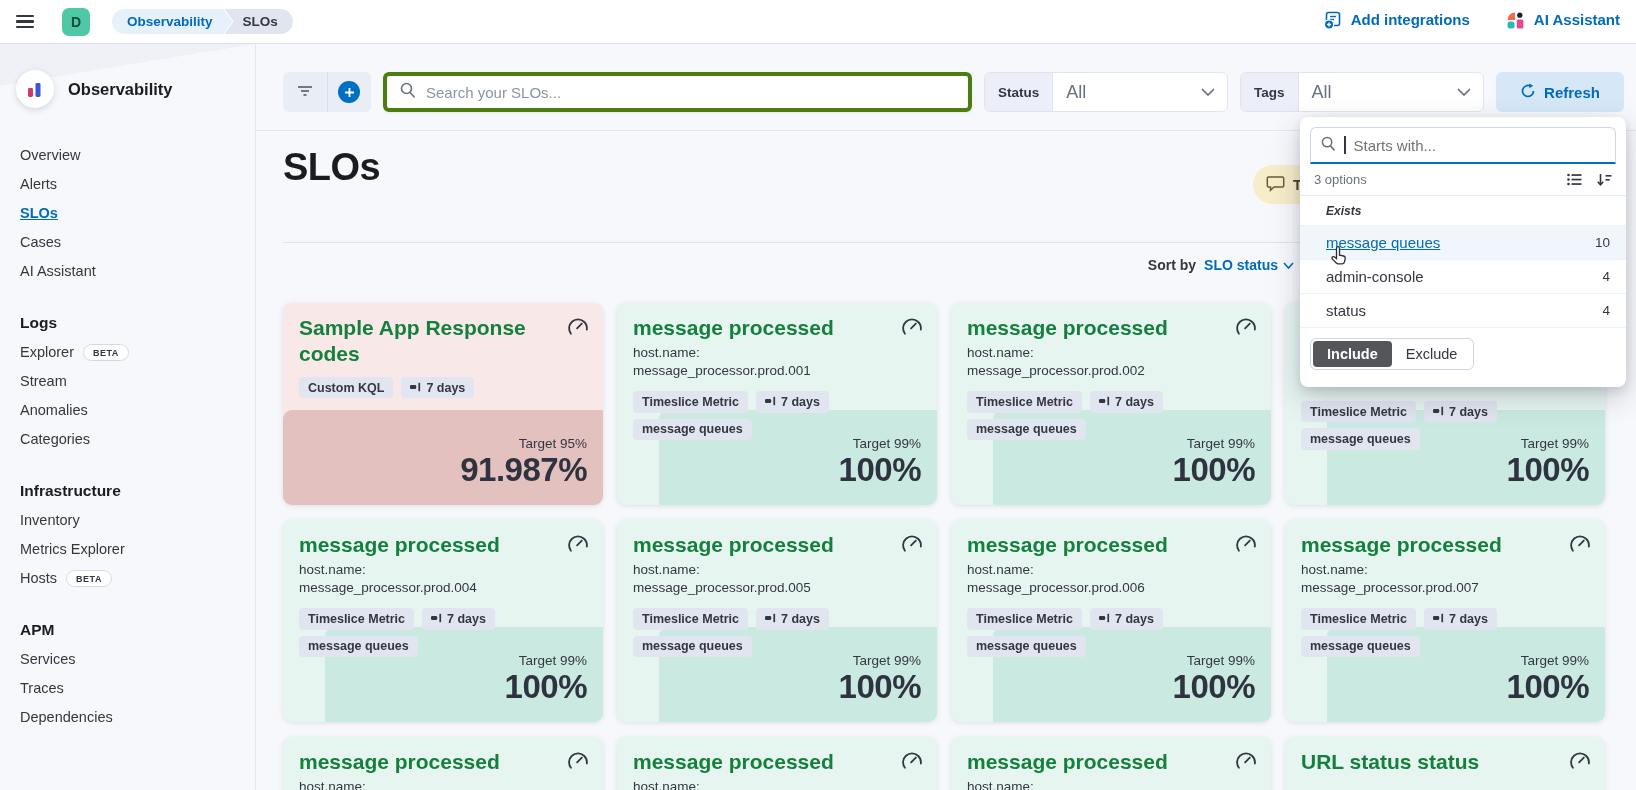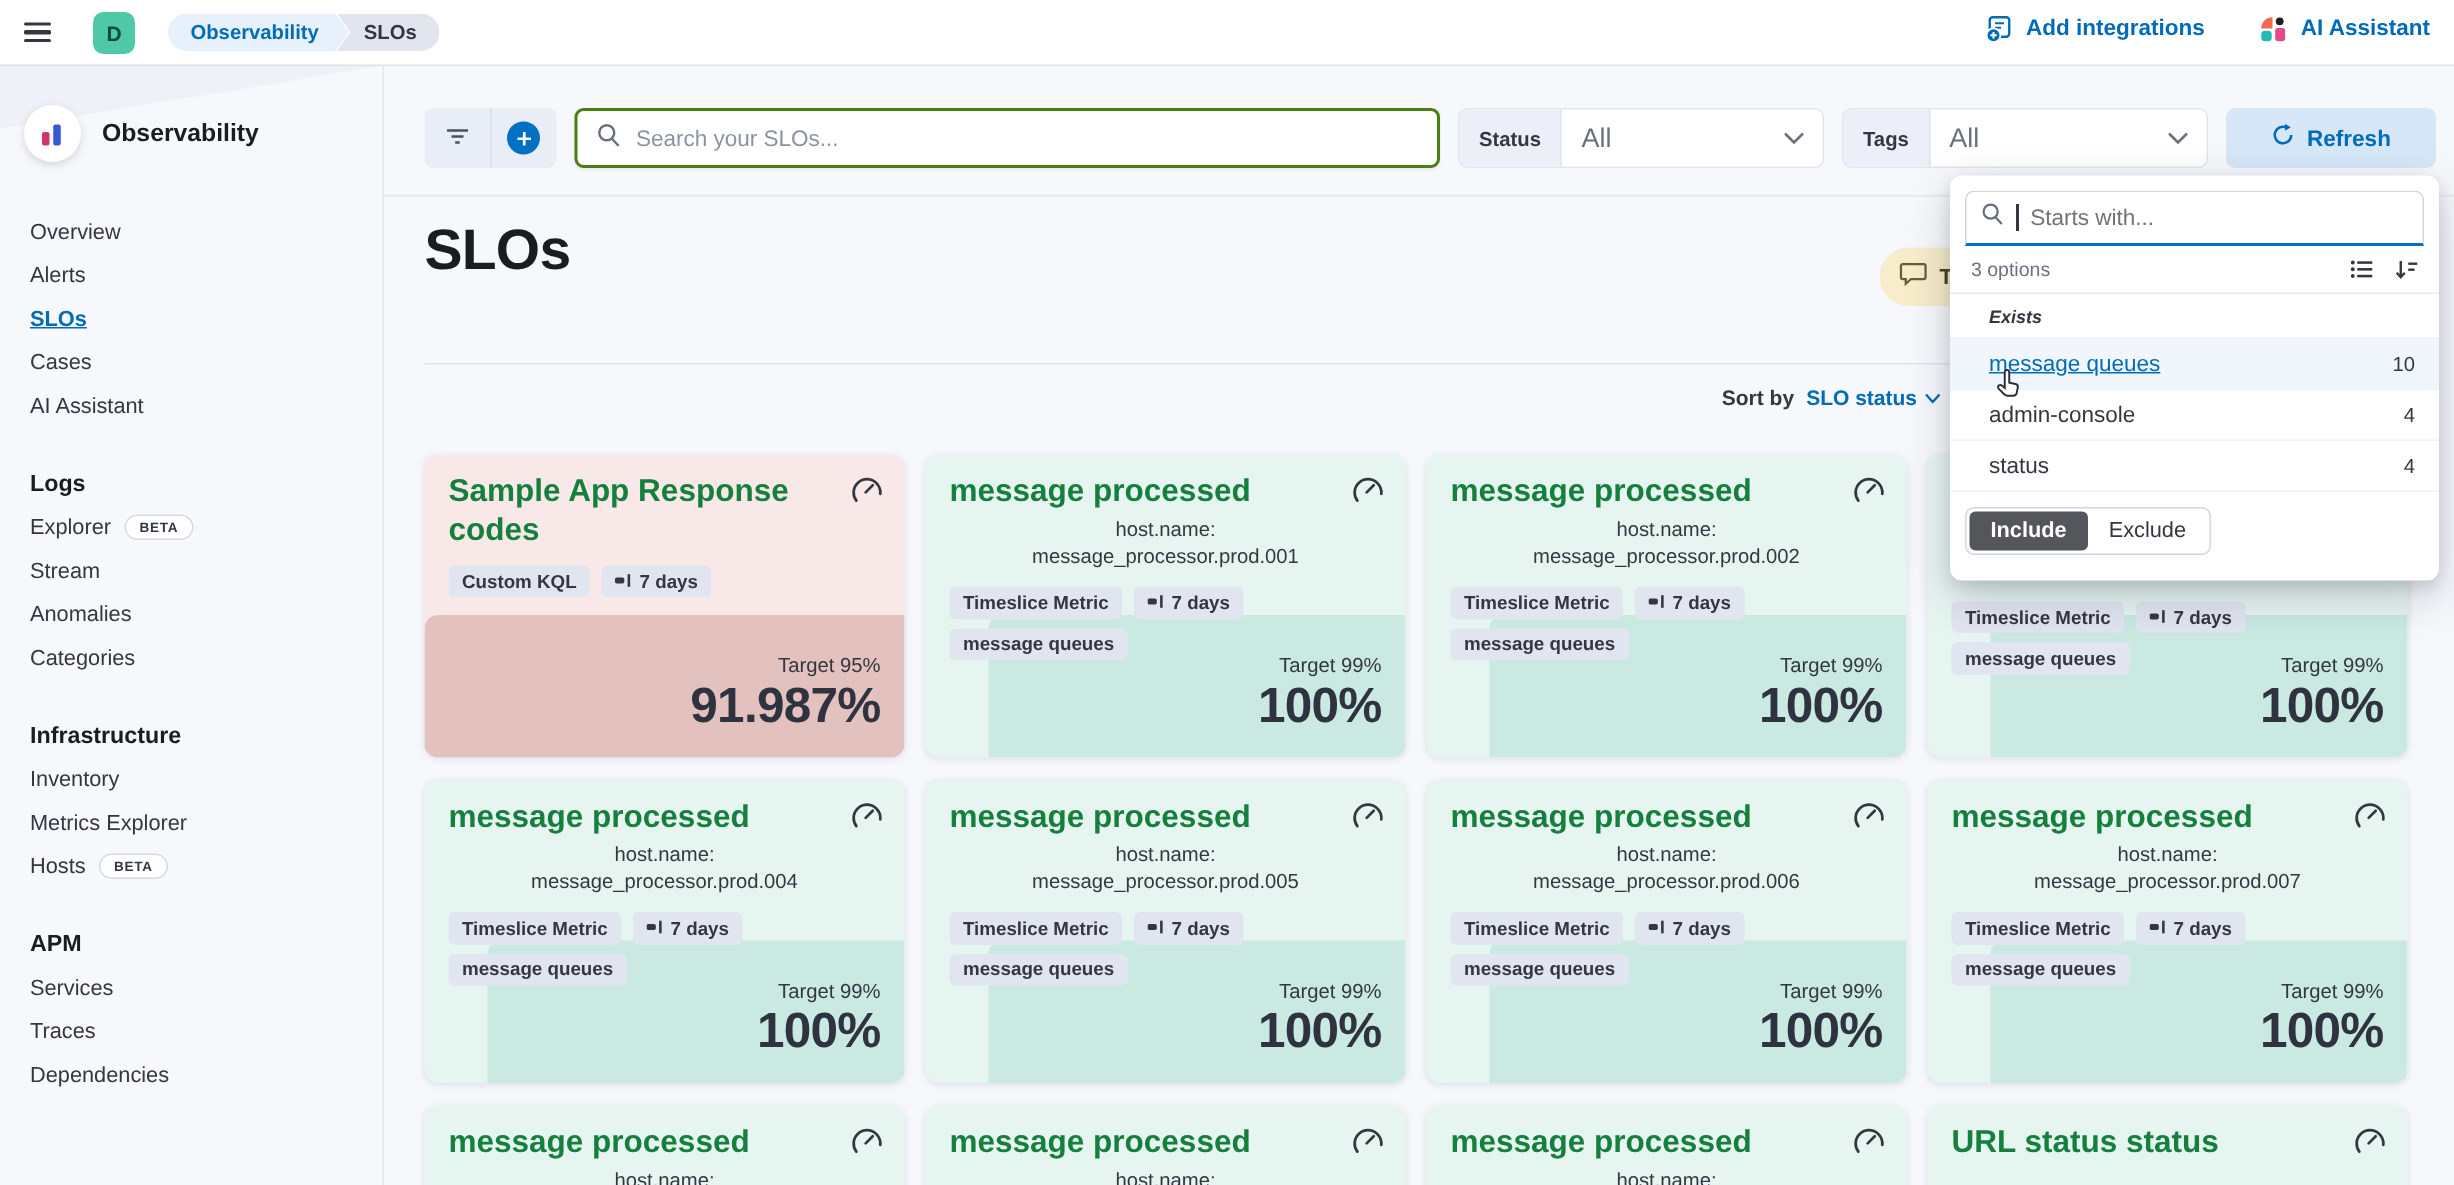--- a/index.html
+++ b/index.html
@@ -37,48 +37,48 @@
   .nav-section-title { padding:6px 0 5px 20px; font-size:15.5px; font-weight:700; color:#1a1c21; }
   .beta { margin-left:9px; font-size:9px; font-weight:700; letter-spacing:.5px; padding:2.5px 9px; border:1px solid #d3dae6; border-radius:10px; background:#fff; color:#343741; position:relative; top:-1px; }
 
   
   .main { position:relative; flex:1; background:#f7f8fc; }
   .toolbar { position:absolute; left:27px; right:12px; top:28px; height:40px; display:flex; gap:12px; }
   .btn-group { width:88px; flex:none; display:flex; background:#e9edf5; border-radius:6px; overflow:hidden; }
   .btn-cell { flex:1; display:grid; place-items:center; cursor:pointer; background:none; border:0; }
   .btn-cell + .btn-cell { border-left:1px solid #d9deea; }
   .plus-circle { width:22px; height:22px; border-radius:50%; background:#0071c2; display:grid; place-items:center; }
-  .search { flex:1; display:flex; align-items:center; gap:10px; background:#fff; border:2px solid #4d7c0f; border-radius:6px; padding:0 13px; box-shadow:0 1px 2px rgba(152,162,179,.18); }
+  .search { flex:1; display:flex; align-items:center; gap:10px; background:#fff; border:4px solid #4d7c0f; border-radius:6px; padding:0 13px; box-shadow:0 1px 2px rgba(152,162,179,.18); }
   .search input { border:0; outline:0; flex:1; font-size:15px; color:#343741; font-family:inherit; background:transparent; }
   .search input::placeholder { color:#8b93a3; }
   .select { width:244px; flex:none; display:flex; align-items:stretch; background:#fff; border:1px solid #e0e4ee; border-radius:6px; overflow:hidden; cursor:pointer; }
   .prepend { background:#eceff7; padding:0 13px; display:flex; align-items:center; font-size:13.5px; font-weight:700; color:#343741; border-right:1px solid #e0e4ee; }
   .sel-val { flex:1; display:flex; align-items:center; padding:0 13px; font-size:18px; color:#69707d; }
   .sel-chev { display:flex; align-items:center; padding-right:12px; }
-  .refresh { width:140px; flex:none; background:#d6e7f7; border:0; border-radius:6px; display:flex; align-items:center; justify-content:center; gap:8px; color:#006bb8; font-weight:600; font-size:15px; cursor:pointer; }
+  .refresh { width:128px; flex:none; background:#d6e7f7; border:0; border-radius:6px; display:flex; align-items:center; justify-content:center; gap:8px; color:#006bb8; font-weight:600; font-size:15px; cursor:pointer; }
 
   .rule1 { position:absolute; top:86px; left:0; right:0; border-top:1px solid #e4e7f0; }
   .page-title { position:absolute; top:102px; left:27px; font-size:38px; font-weight:700; color:#1a1c21; letter-spacing:-.5px; }
   .rule2 { position:absolute; top:198px; left:27px; right:28px; border-top:1px solid #dfe3ee; }
   .sort-row { position:absolute; top:213px; right:342px; display:flex; align-items:center; gap:8px; font-size:14px; }
   .sort-label { font-weight:700; color:#343741; }
   .sort-link { display:flex; align-items:center; gap:5px; color:#006bb8; font-weight:600; text-decoration:none; cursor:pointer; }
 
   
   .grid { position:absolute; top:259px; left:27px; display:grid; grid-template-columns:repeat(4,320px); gap:15px 14px; grid-auto-rows:202px; }
   .card { position:relative; border-radius:9px; padding:12px 16px; overflow:hidden; box-shadow:0 1px 5px rgba(45,60,90,.13); cursor:pointer; }
   .card.success { background:#e7f5f1; }
   .card.danger  { background:#f8e9e8; }
   .fill { position:absolute; top:107px; bottom:0; right:0; border-top-left-radius:9px; }
   .success .fill { background:#c9e9e1; }
   .danger  .fill { background:#e3c1bf; }
   .card-head { position:relative; z-index:2; }
   .card.occluded .card-head { height:75px; }
   .card-title { font-size:21px; font-weight:700; line-height:1.22; color:#15803d; margin:0 30px 3px 0; }
-  .card-sub { font-size:13.5px; line-height:1.36; color:#343741;text-align:center; }
+  .card-sub { font-size:13.5px; line-height:1.36; color:#343741; }
   .badges { display:flex; gap:8px; margin-top:11px; position:relative; z-index:2; flex-wrap:wrap; }
   .badges.tagrow { margin-top:6px; }
   .badge { background:#e1e5f0; border-radius:4px; padding:2.5px 9px; font-size:12.5px; font-weight:600; color:#343741; display:inline-flex; align-items:center; gap:5px; line-height:1.3; }
   .metrics { position:absolute; top:133px; right:16px; text-align:right; z-index:2; }
   .target { font-size:13.5px; color:#343741; margin-bottom:2px; }
   .value { font-size:33px; font-weight:700; color:#2f3340; line-height:1.05; letter-spacing:-.5px; }
   .gauge { position:absolute; top:13px; right:14px; z-index:2; }
 
   
   .feedback { position:absolute; left:1253px; top:165px; height:39px; width:64px; background:#f7edca; border-radius:20px 0 0 20px; display:flex; align-items:center; gap:8px; padding-left:13px; z-index:30; border:0; cursor:pointer; color:#4a4022; font-size:14.5px; font-weight:600; }

